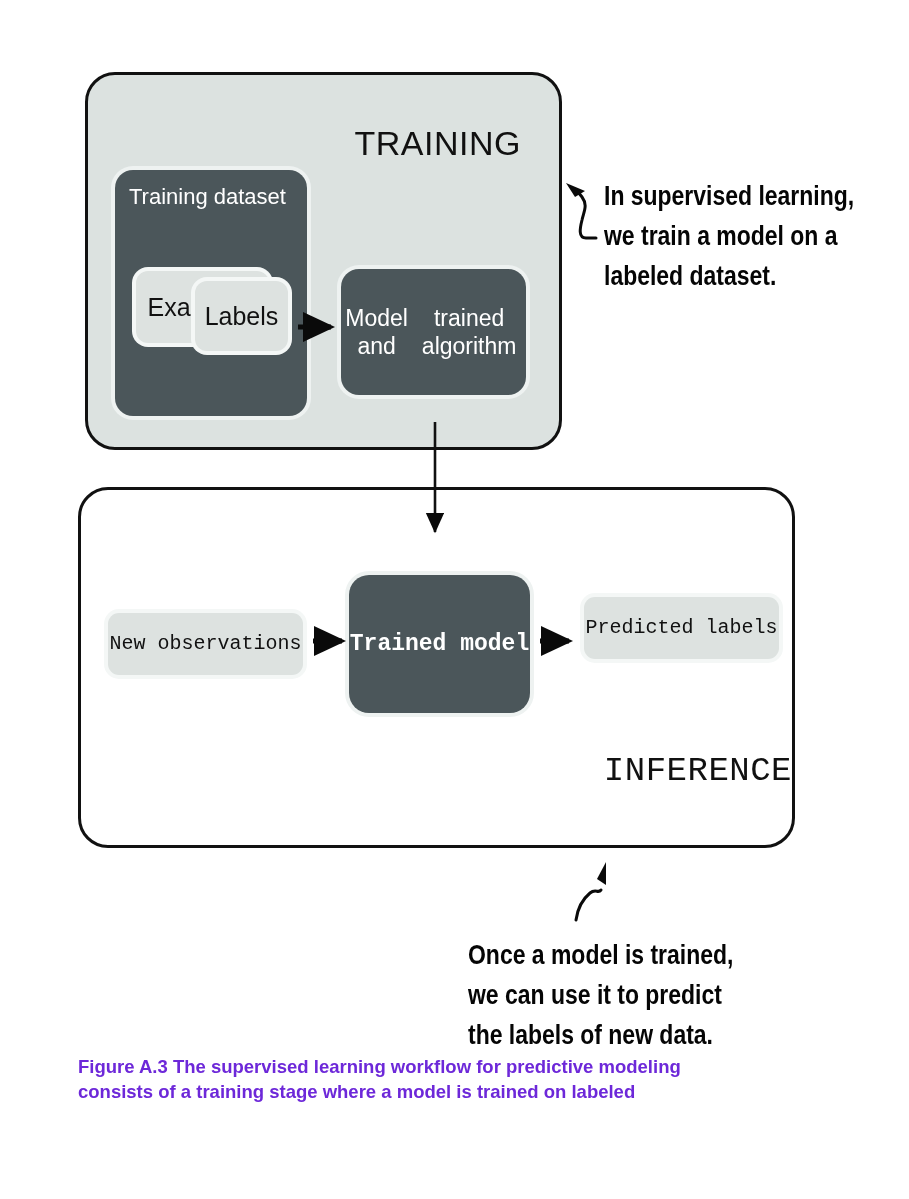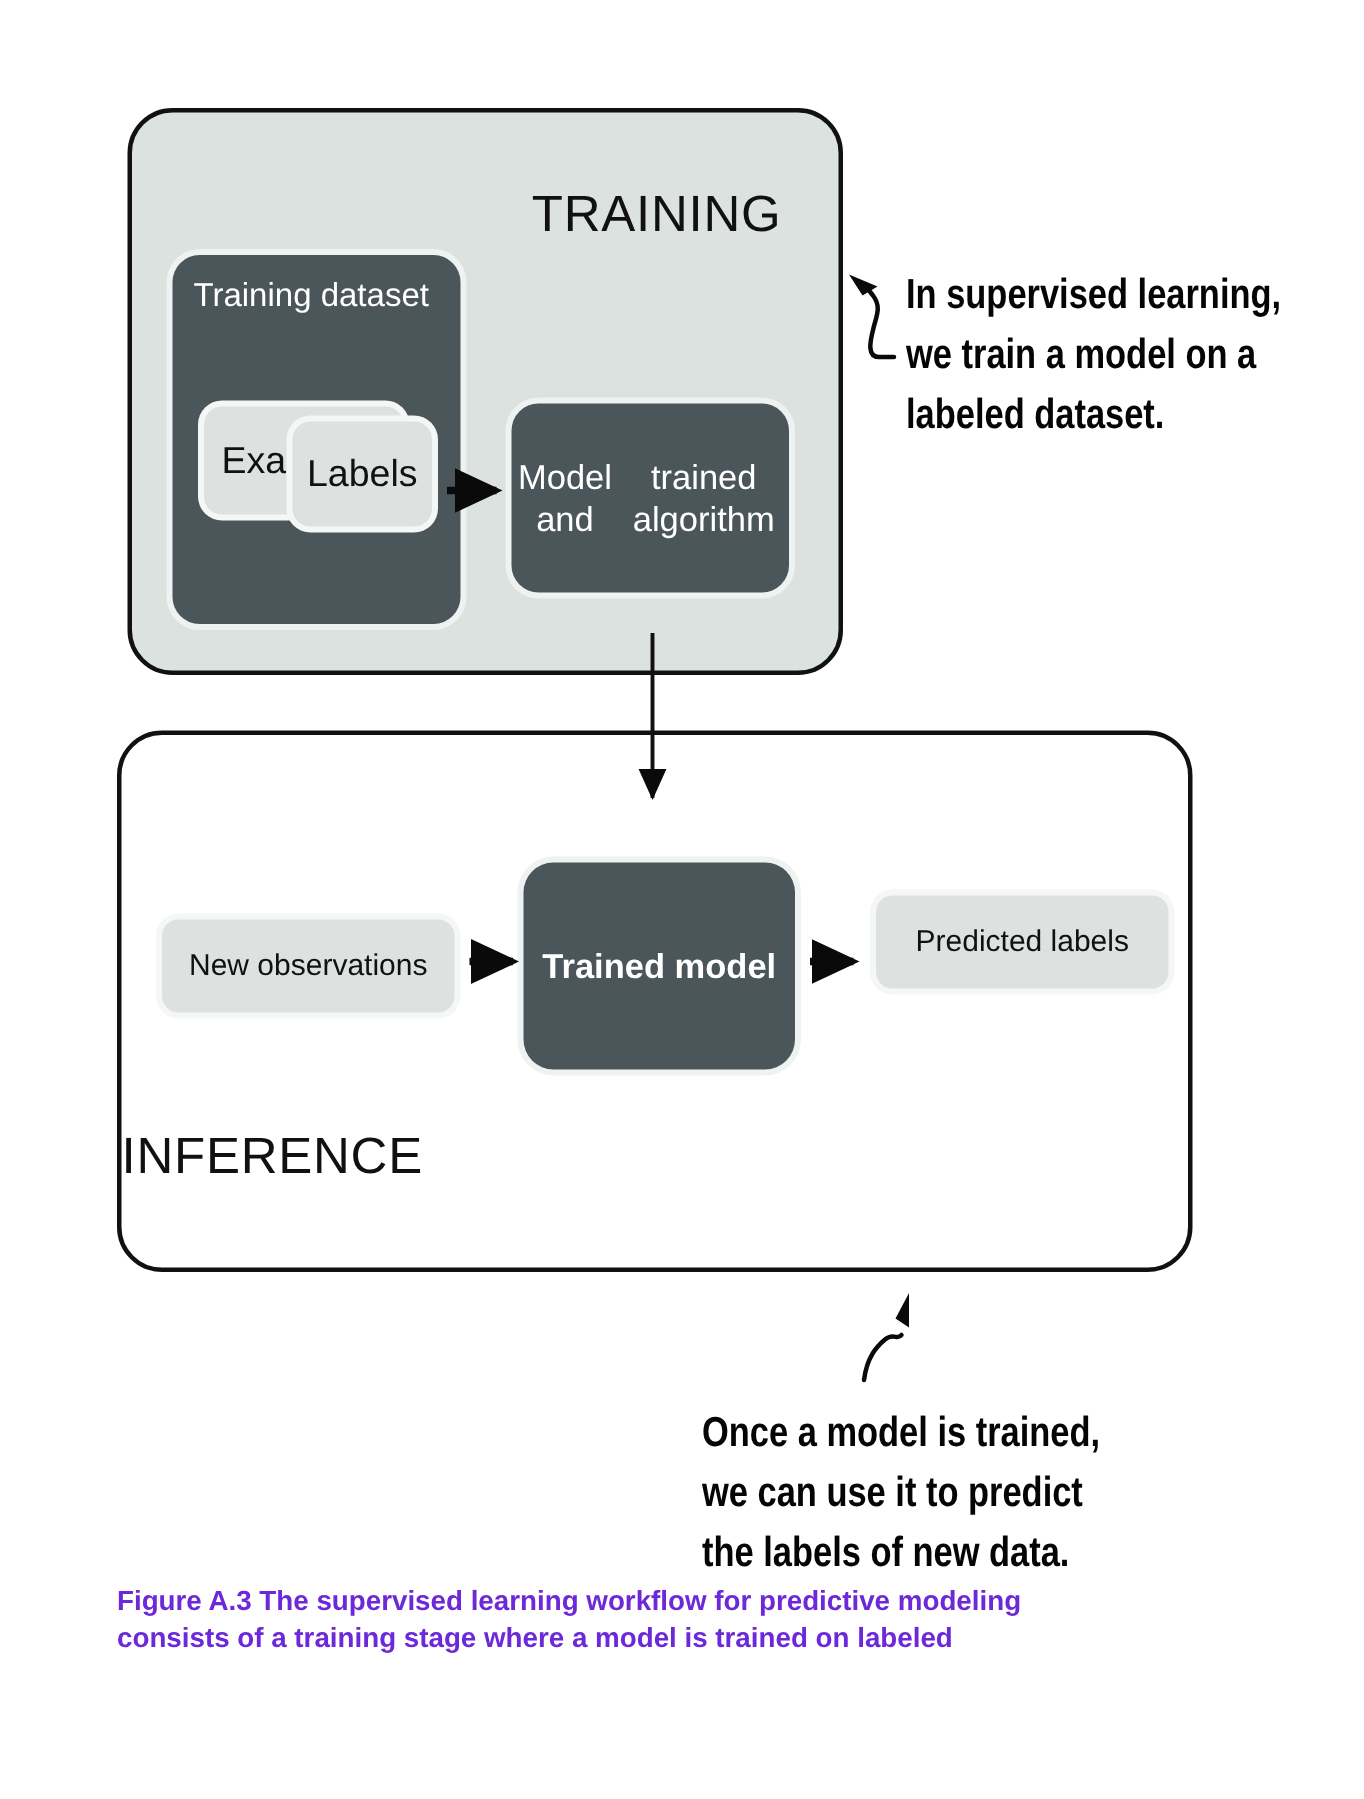--- a/index.html
+++ b/index.html
@@ -32,31 +32,32 @@
     background: #dce2e0;
     border-radius: 30px;
   }
   #inference-panel {
     left: 78px;
     top: 487px;
     width: 717px;
     height: 361px;
     background: #ffffff;
     border-radius: 30px;
+    font-family: Liberation Mono, monospace;
   }
 
   .panel-title {
     position: absolute;
     font-size: 34px;
     letter-spacing: 0.5px;
     color: #111111;
     white-space: nowrap;
   }
   #training-title { right: 38px; top: 32px; margin-top: 17px; }
-  #inference-title { left: 0; right: 0; text-align: left; top: 262px; }
+  #inference-title { left: 0; right: 0; text-align: right; top: 262px; }
 
   
   .box {
     position: absolute;
     box-sizing: border-box;
     display: flex;
     align-items: center;
     justify-content: center;
     text-align: center;
     line-height: 1.22;

